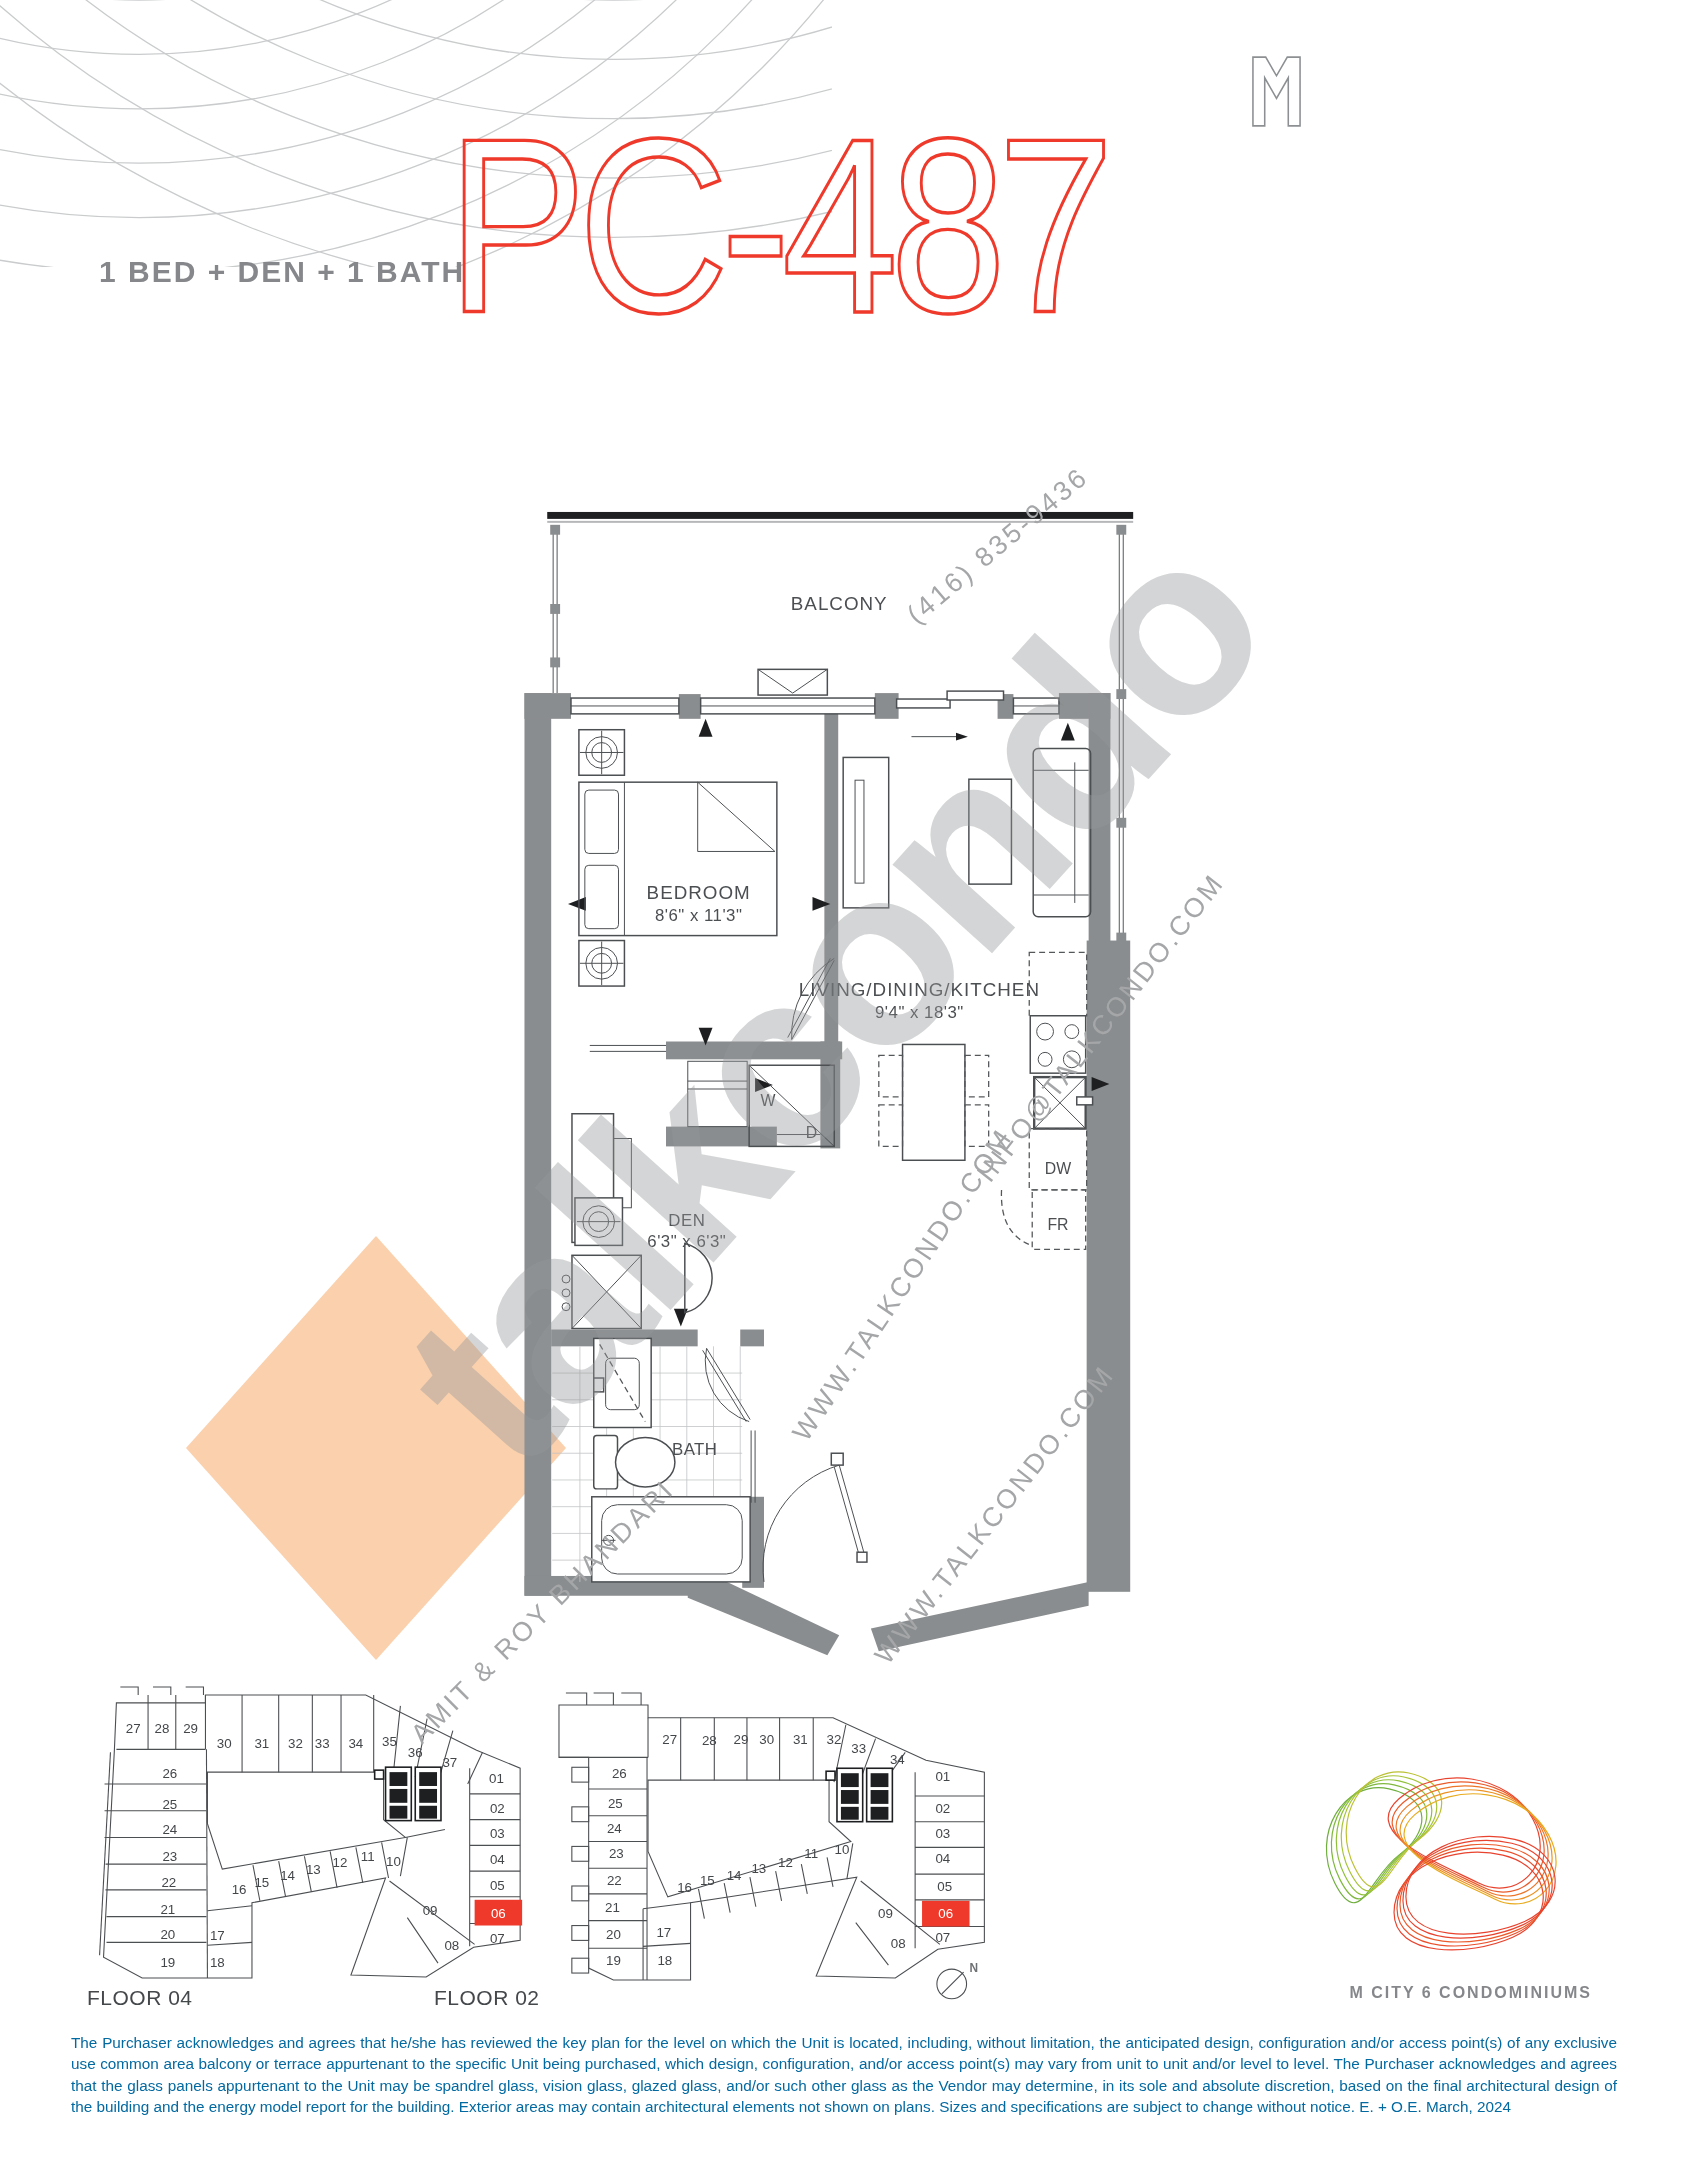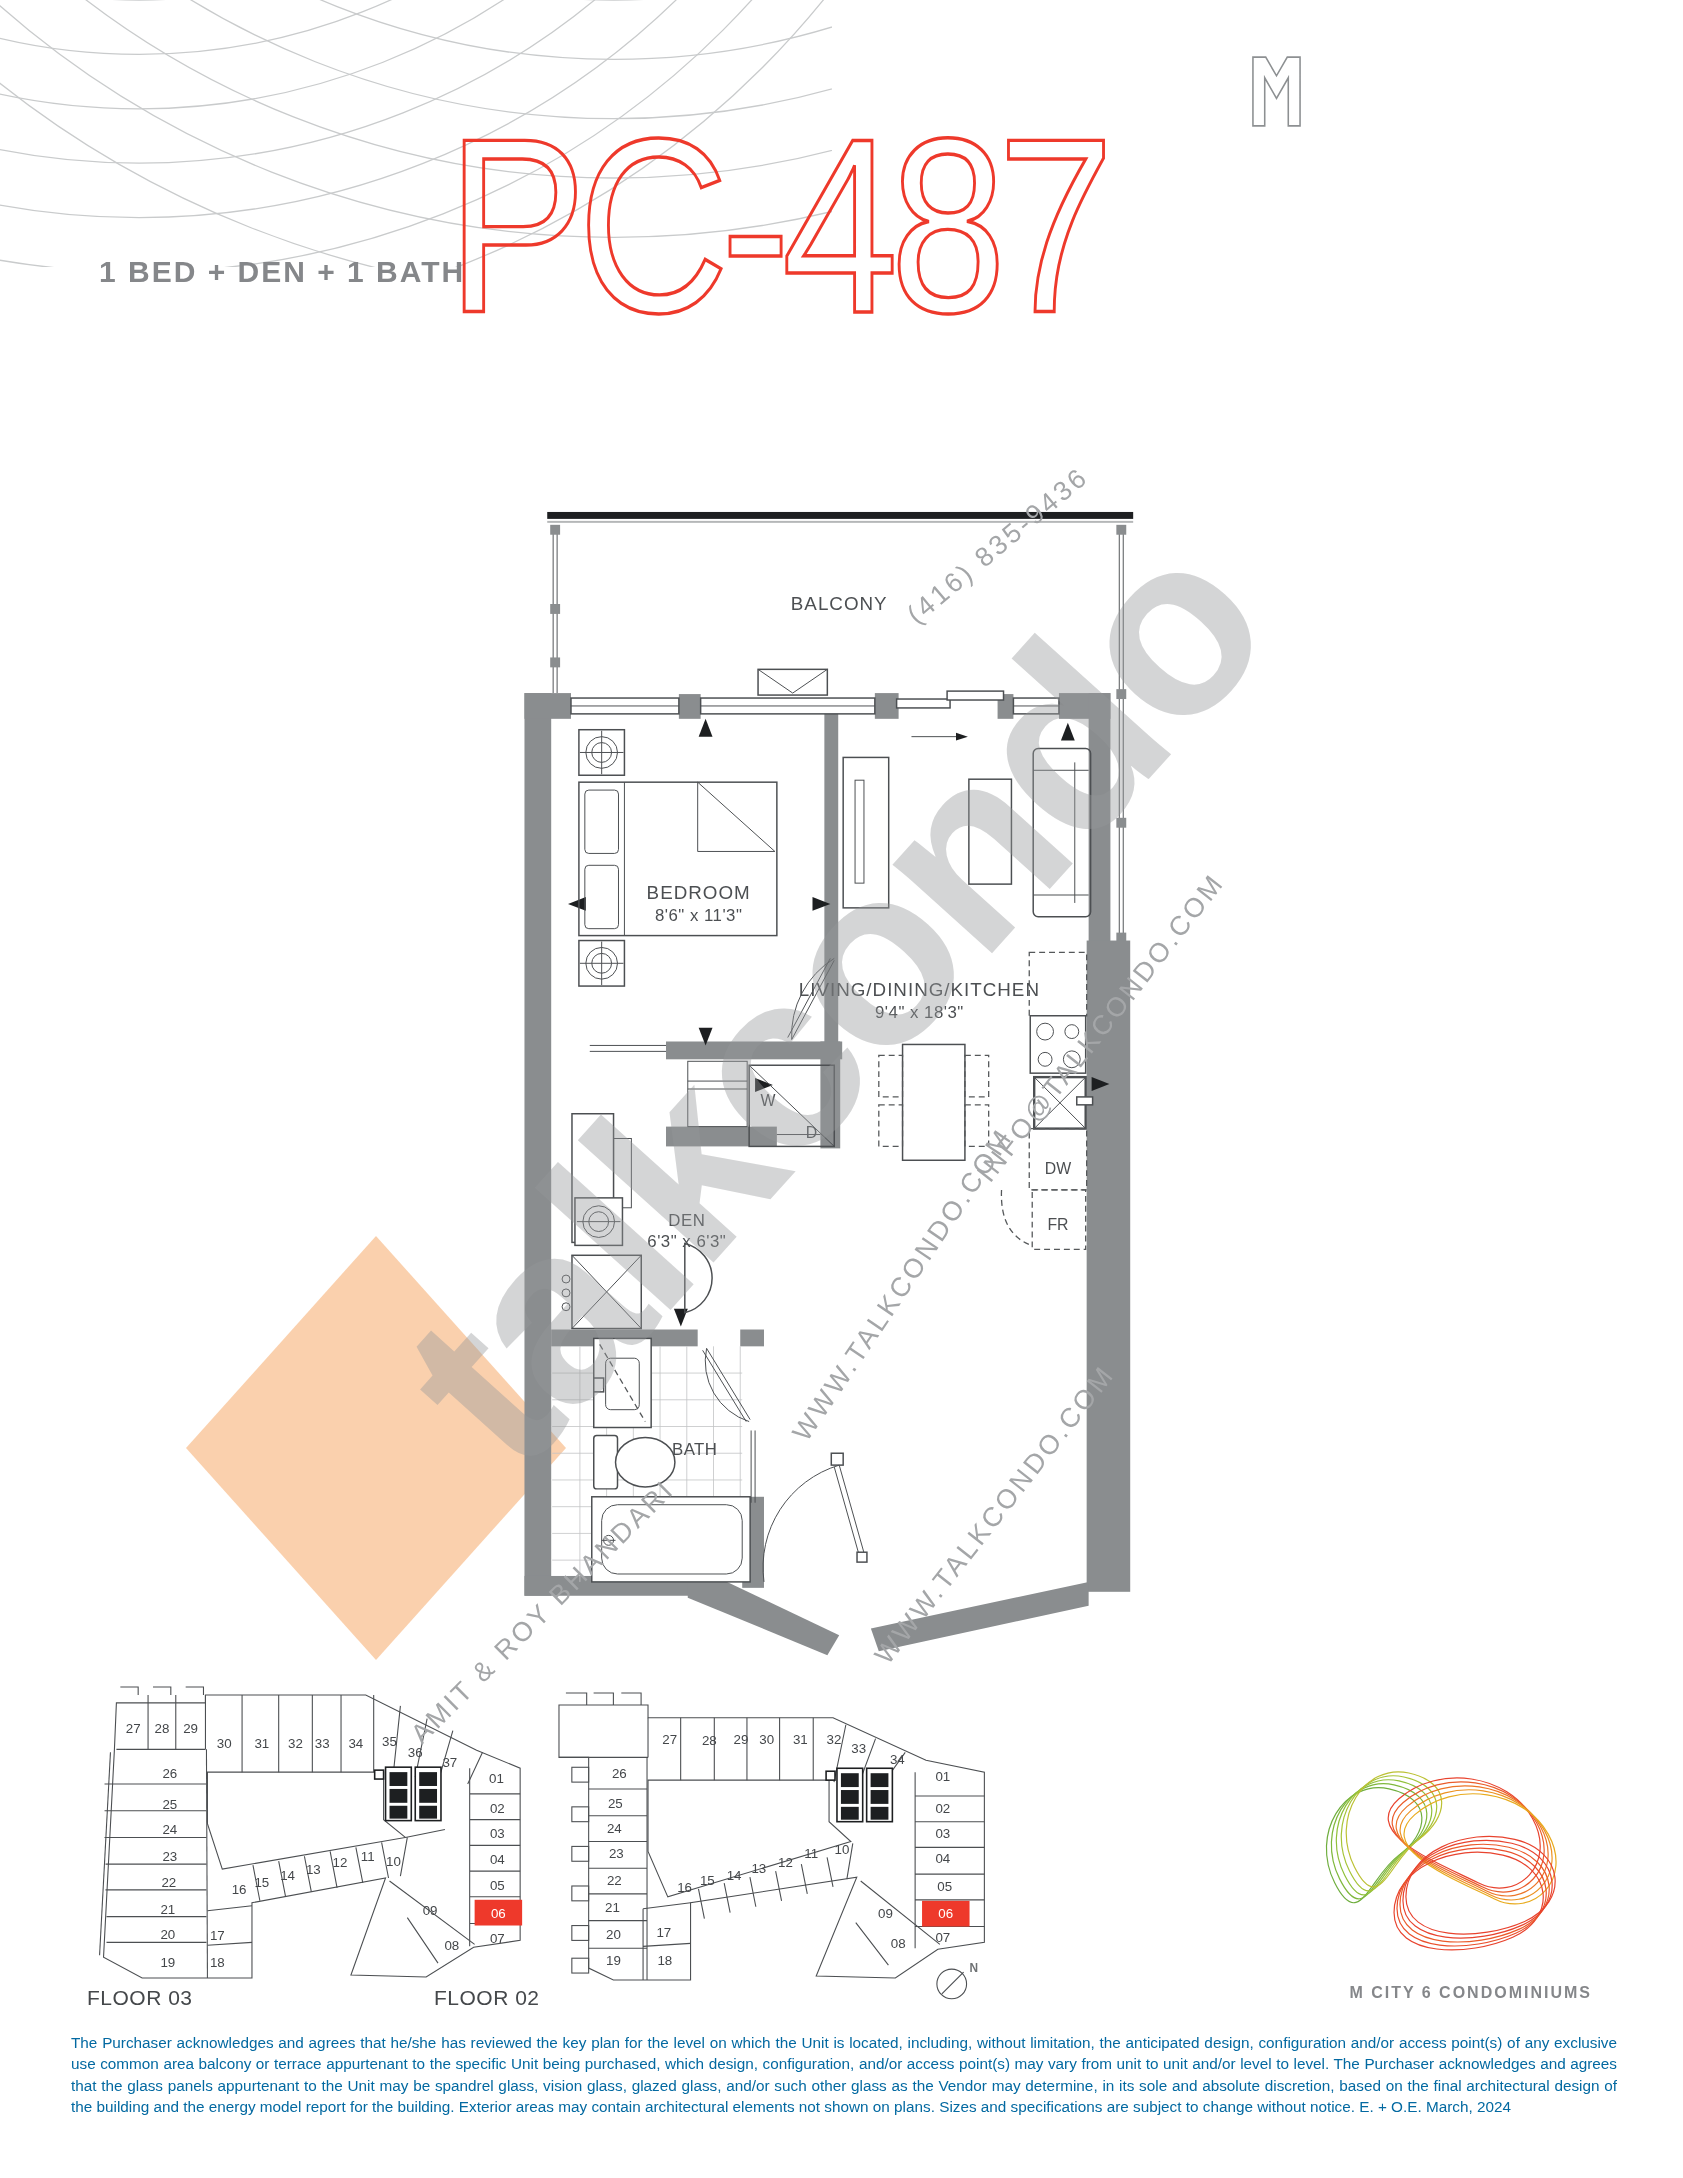--- a/index.html
+++ b/index.html
@@ -426,21 +426,21 @@
         <text x="438" y="278" class="kp-num">08</text>
         <text x="425" y="247" class="kp-num">09</text>
       </g>
     <g>
       <circle class="o" cx="492" cy="314" r="15"></circle>
       <line class="o" x1="482" y1="324" x2="504" y2="302"></line>
       <text class="kp-n" x="510" y="302">N</text>
     </g>
   </svg>
 
-  <div class="abs floor-lbl" style="left:87px;top:1986px;">FLOOR 03</div>
+  <div class="abs floor-lbl" style="left:87px;top:1986px;">FLOOR 04</div>
   <div class="abs floor-lbl" style="left:434px;top:1986px;">FLOOR 02</div>
 
   <svg class="abs mcity-logo" width="277" height="208" viewBox="0 0 280 210">
     <defs>
       <path id="loopG" d="M30,120 C5,70 40,15 85,25 C130,35 125,70 95,92 C65,114 55,170 30,120 Z"></path>
       <path id="loopO" d="M95,35 C135,0 205,10 230,55 C255,100 215,140 175,120 C135,100 55,70 95,35 Z"></path>
       <path id="loopR" d="M90,150 C90,105 150,80 200,92 C250,104 255,155 210,175 C165,195 90,195 90,150 Z"></path>
     </defs>
     <g fill="none" stroke-width="1.2">
       <use href="#loopG" stroke="#6fae3e"></use>

